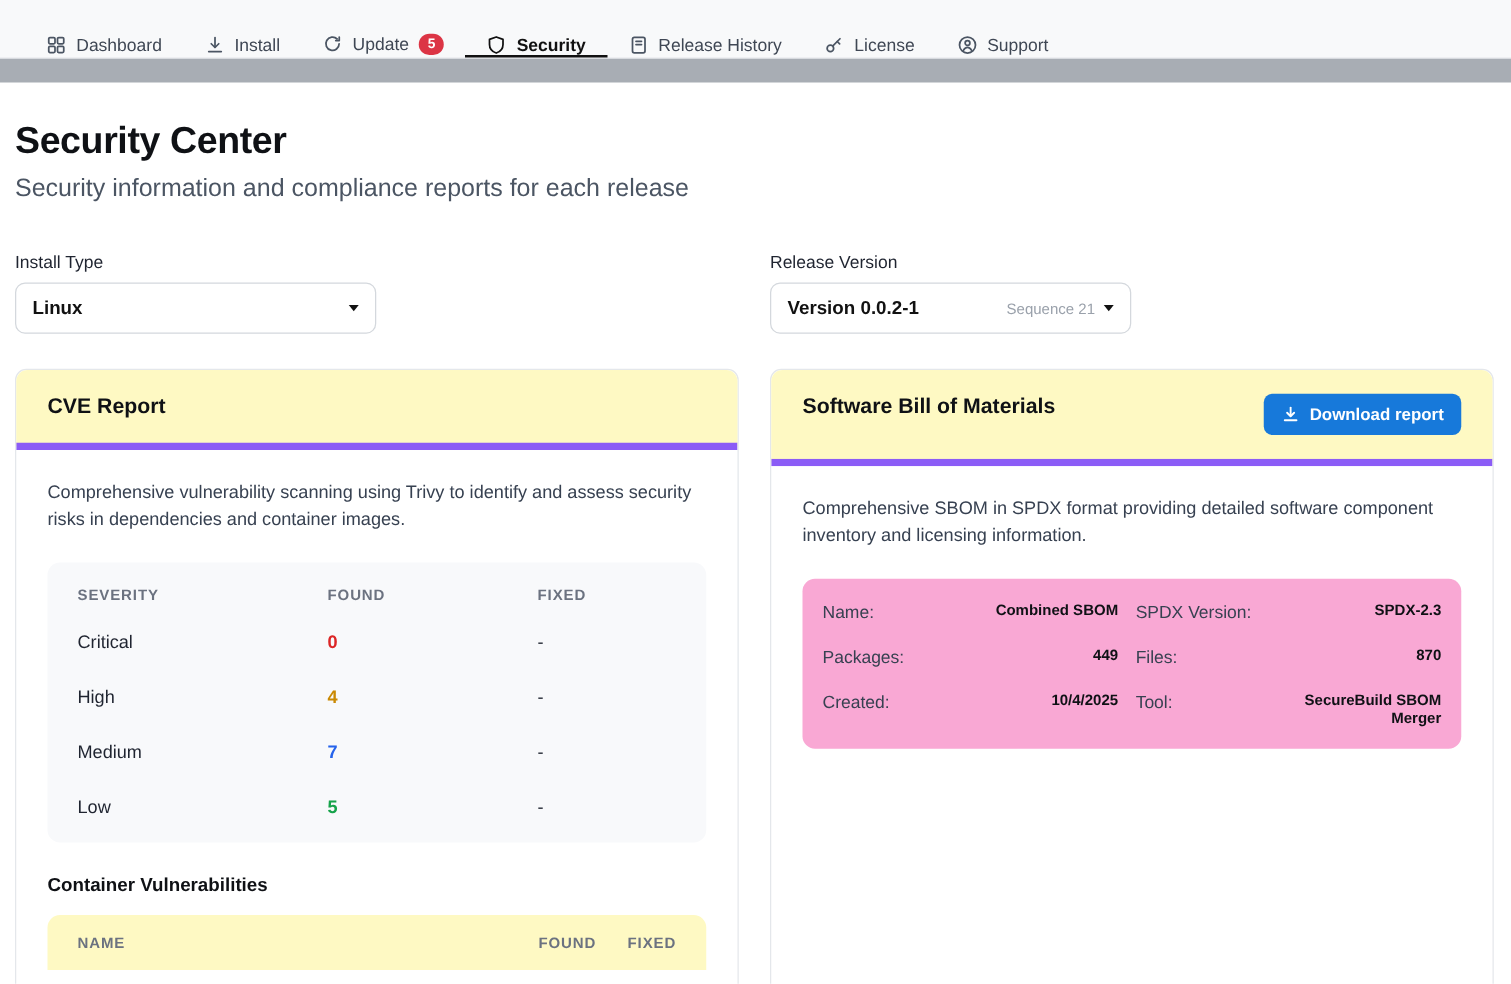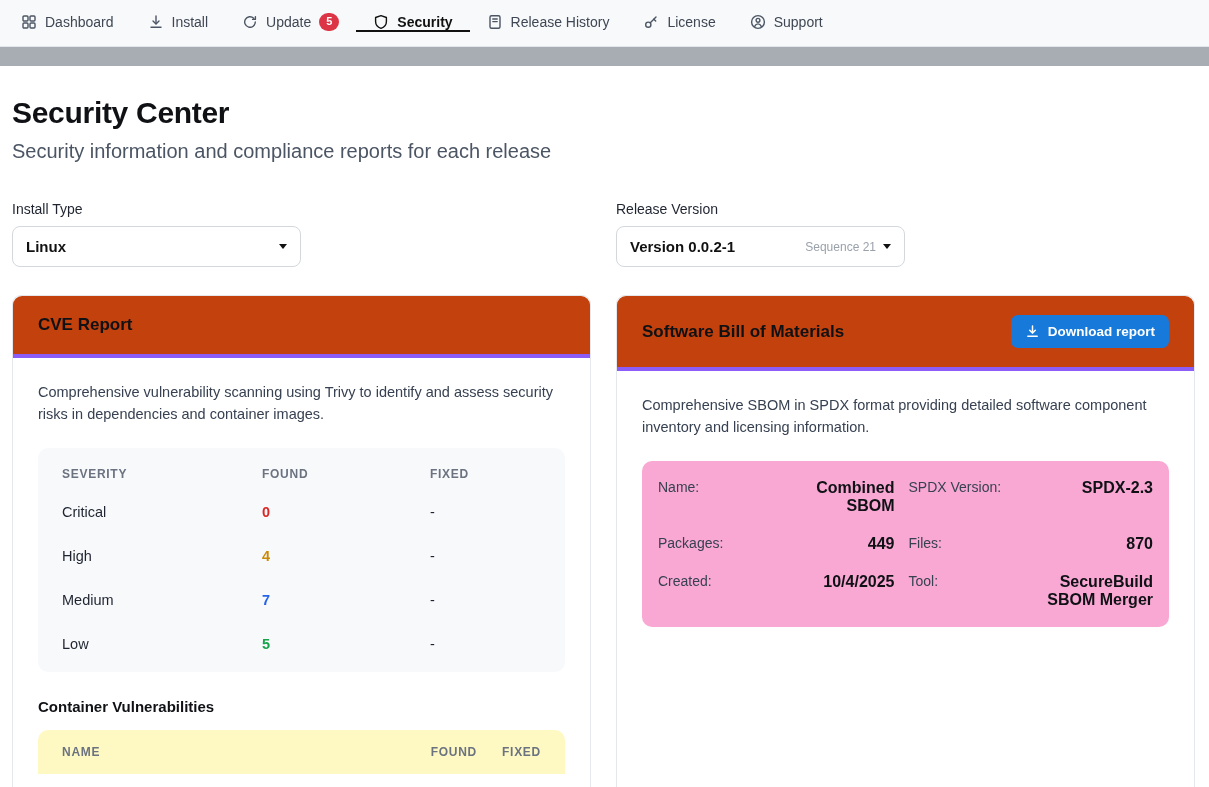--- a/index.html
+++ b/index.html
@@ -1,21 +1,21 @@
 <!DOCTYPE html>
 <html><head>
 <meta charset="utf-8">
 <style>
   * { margin:0; padding:0; box-sizing:border-box; }
   html,body { width:1209px; height:787px; overflow:hidden; background:#fff;
     font-family:"Liberation Sans", sans-serif; color:#111827; }
 
   
   .nav { height:47px; background:#f8f9fa; border-bottom:1px solid #e3e6ea;
-    display:flex; align-items:center; padding-left:4px; }
+    display:flex; align-items:flex-end; padding-left:20px; }
   .nav-item { display:flex; align-items:center; gap:8px; padding:0 17px;
     font-size:14px; color:#3f4754; cursor:pointer; border-bottom:2px solid transparent; }
   .nav-item .nicon { display:flex; align-items:center; color:#4b5563; }
   .nav-item.active { color:#111; font-weight:700; border-bottom-color:#111; }
   .nav-item.active .nicon { color:#111; }
   .badge { background:#dc3545; color:#fff; font-size:11px; font-weight:700;
     border-radius:999px; padding:2px 7px; line-height:1.2; }
 
   .gray-band { height:19px; background:#a8adb4; width:100%; }
 
@@ -30,22 +30,22 @@
     border-radius:8px; display:flex; align-items:center; padding:0 13px;
     font-size:15px; font-weight:700; color:#111; cursor:pointer; }
   .select .spacer { flex:1; }
   .seq { font-size:12px; font-weight:400; color:#9aa1ab; margin-right:7px; }
   .caret { width:0; height:0; border-left:4.5px solid transparent;
     border-right:4.5px solid transparent; border-top:5.5px solid #111; }
 
   
   .cards { display:grid; grid-template-columns:1fr 1fr; gap:25px; margin-top:28px; align-items:stretch; }
   .card { border:1px solid #e4e7eb; border-radius:9px; background:#fff; min-height:520px; }
-  .card-header { padding:19px 25px; border-bottom:4px solid #8b5cf6; background:#c2410c;
-    border-radius:9px 9px 0 0; display:flex; align-items:center; justify-content:space-between; }
+  .card-header { padding:19px 25px; border-bottom:6px solid #8b5cf6; background:#fef9c3;
+    border-radius:9px 9px 0 0; display:flex; align-items:flex-start; justify-content:space-between; }
   .card-title { font-size:17px; font-weight:700; color:#0f1115; }
   .card-body { padding:24px 25px; }
   .card-desc { font-size:14.5px; line-height:1.5; color:#374151; }
 
   
   .sev-table { margin-top:22px; background:#f8f9fb; border-radius:10px; padding:4px 24px 6px; }
   .sev-row { display:grid; grid-template-columns:200px 168px 1fr; align-items:center; }
   .sev-head { font-size:12px; letter-spacing:0.06em; color:#6b7280; font-weight:700;
     padding:15px 0 9px; }
   .sev-cell { font-size:14.5px; color:#1f2430; padding:14px 0; }
@@ -57,21 +57,21 @@
   .cv-head { font-size:12px; letter-spacing:0.06em; color:#6b7280; font-weight:700; padding:15px 0; }
   .cv-head.num { text-align:right; }
 
   
   .dl-btn { display:flex; align-items:center; gap:8px; background:#1779da; color:#fff;
     border:none; border-radius:7px; padding:9px 14px; font-size:13.5px; font-weight:700;
     font-family:"Liberation Sans", sans-serif; cursor:pointer; }
   .sbom-box { margin-top:22px; background:#f9a8d4; border-radius:10px; padding:8px 16px;
     display:grid; grid-template-columns:92px 1fr 100px 1fr; column-gap:14px; }
   .sb-label { font-size:14px; color:#374151; padding:10px 0; }
-  .sb-value { font-size:16px; font-weight:700; color:#0f1115; text-align:right; padding:10px 0; }
+  .sb-value { font-size:12px; font-weight:700; color:#0f1115; text-align:right; padding:10px 0; }
 
   svg { display:block; }
 </style>
 </head>
 <body>
 
 <div class="nav">
   <div class="nav-item">
     <span class="nicon">
       <svg width="16" height="16" viewBox="0 0 16 16" fill="none" stroke="currentColor" stroke-width="1.4">

